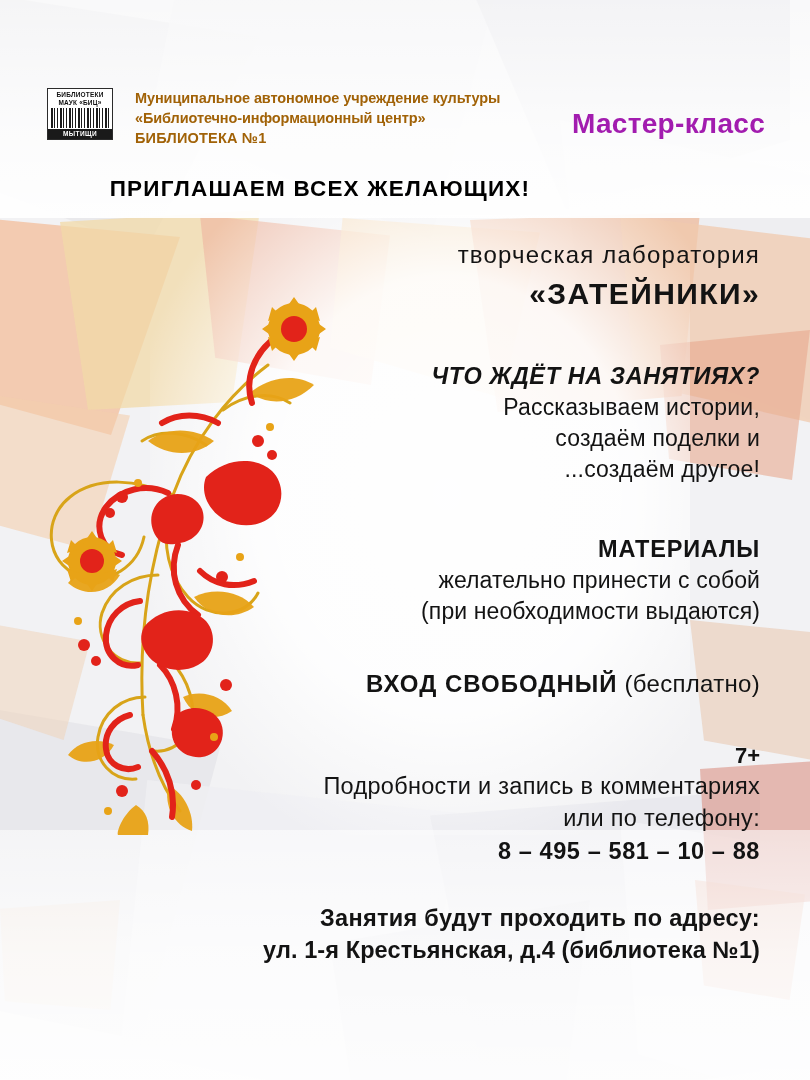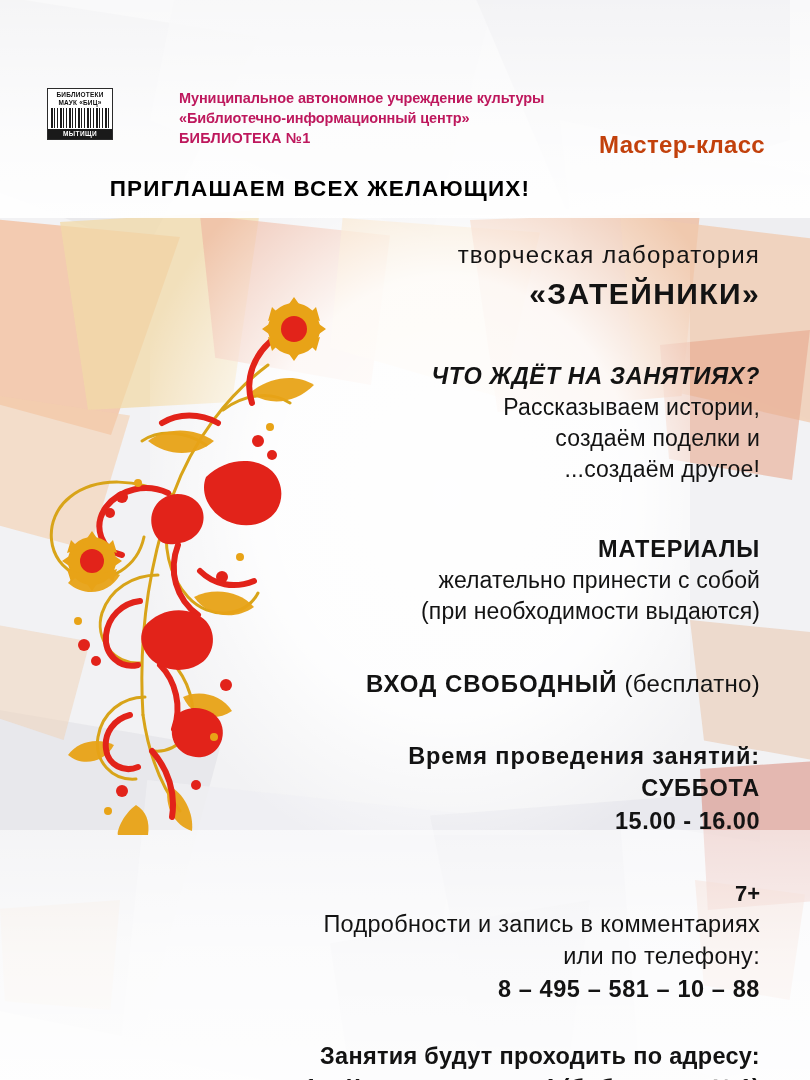--- a/index.html
+++ b/index.html
@@ -131,35 +131,34 @@
     font-weight: bold;
     text-align: center;
     line-height: 10px;
     letter-spacing: .4px;
   }
 
   .org {
     position: absolute;
     left: 135px; top: 88px;
     width: 400px;
-    color: #be185d;
+    color: #a16207;
     font-size: 14.5px;
     font-weight: bold;
     line-height: 20px;
     letter-spacing: -.1px;
-    margin-left: 44px;
   }
   .org .l3 { letter-spacing: .2px; }
 
   .masterclass {
     position: absolute;
-    right: 45px; top: 131px;
-    font-size: 24px;
-    font-weight: bold;
-    color: #c2410c;
+    right: 45px; top: 108px;
+    font-size: 28px;
+    font-weight: bold;
+    color: #a21caf;
     letter-spacing: .3px;
   }
 
   .invite {
     position: absolute;
     left: 0; top: 176px;
     width: 640px;
     text-align: center;
     color: #000000;
     font-size: 22.5px;
@@ -433,25 +432,20 @@
     <div class="blk">
       <div class="mat-head">МАТЕРИАЛЫ</div>
       <div class="mat-line">желательно принести с собой</div>
       <div class="mat-line">(при необходимости выдаются)</div>
     </div>
 
     <div class="blk free">
       <b>ВХОД  СВОБОДНЫЙ</b><span> (бесплатно)</span>
     </div>
 
-    <div class="blk">
-      <div class="time-head">Время  проведения  занятий:</div>
-      <div class="time-day">СУББОТА</div>
-      <div class="time-hours">15.00 - 16.00</div>
-    </div>
 
     <div class="blk">
       <div class="age">7+</div>
       <div class="det-line">Подробности и запись в комментариях</div>
       <div class="det-line">или по телефону:</div>
       <div class="phone">8 – 495 – 581 – 10 – 88</div>
     </div>
 
     <div class="blk">
       <div class="addr-head">Занятия будут проходить по адресу:</div>

